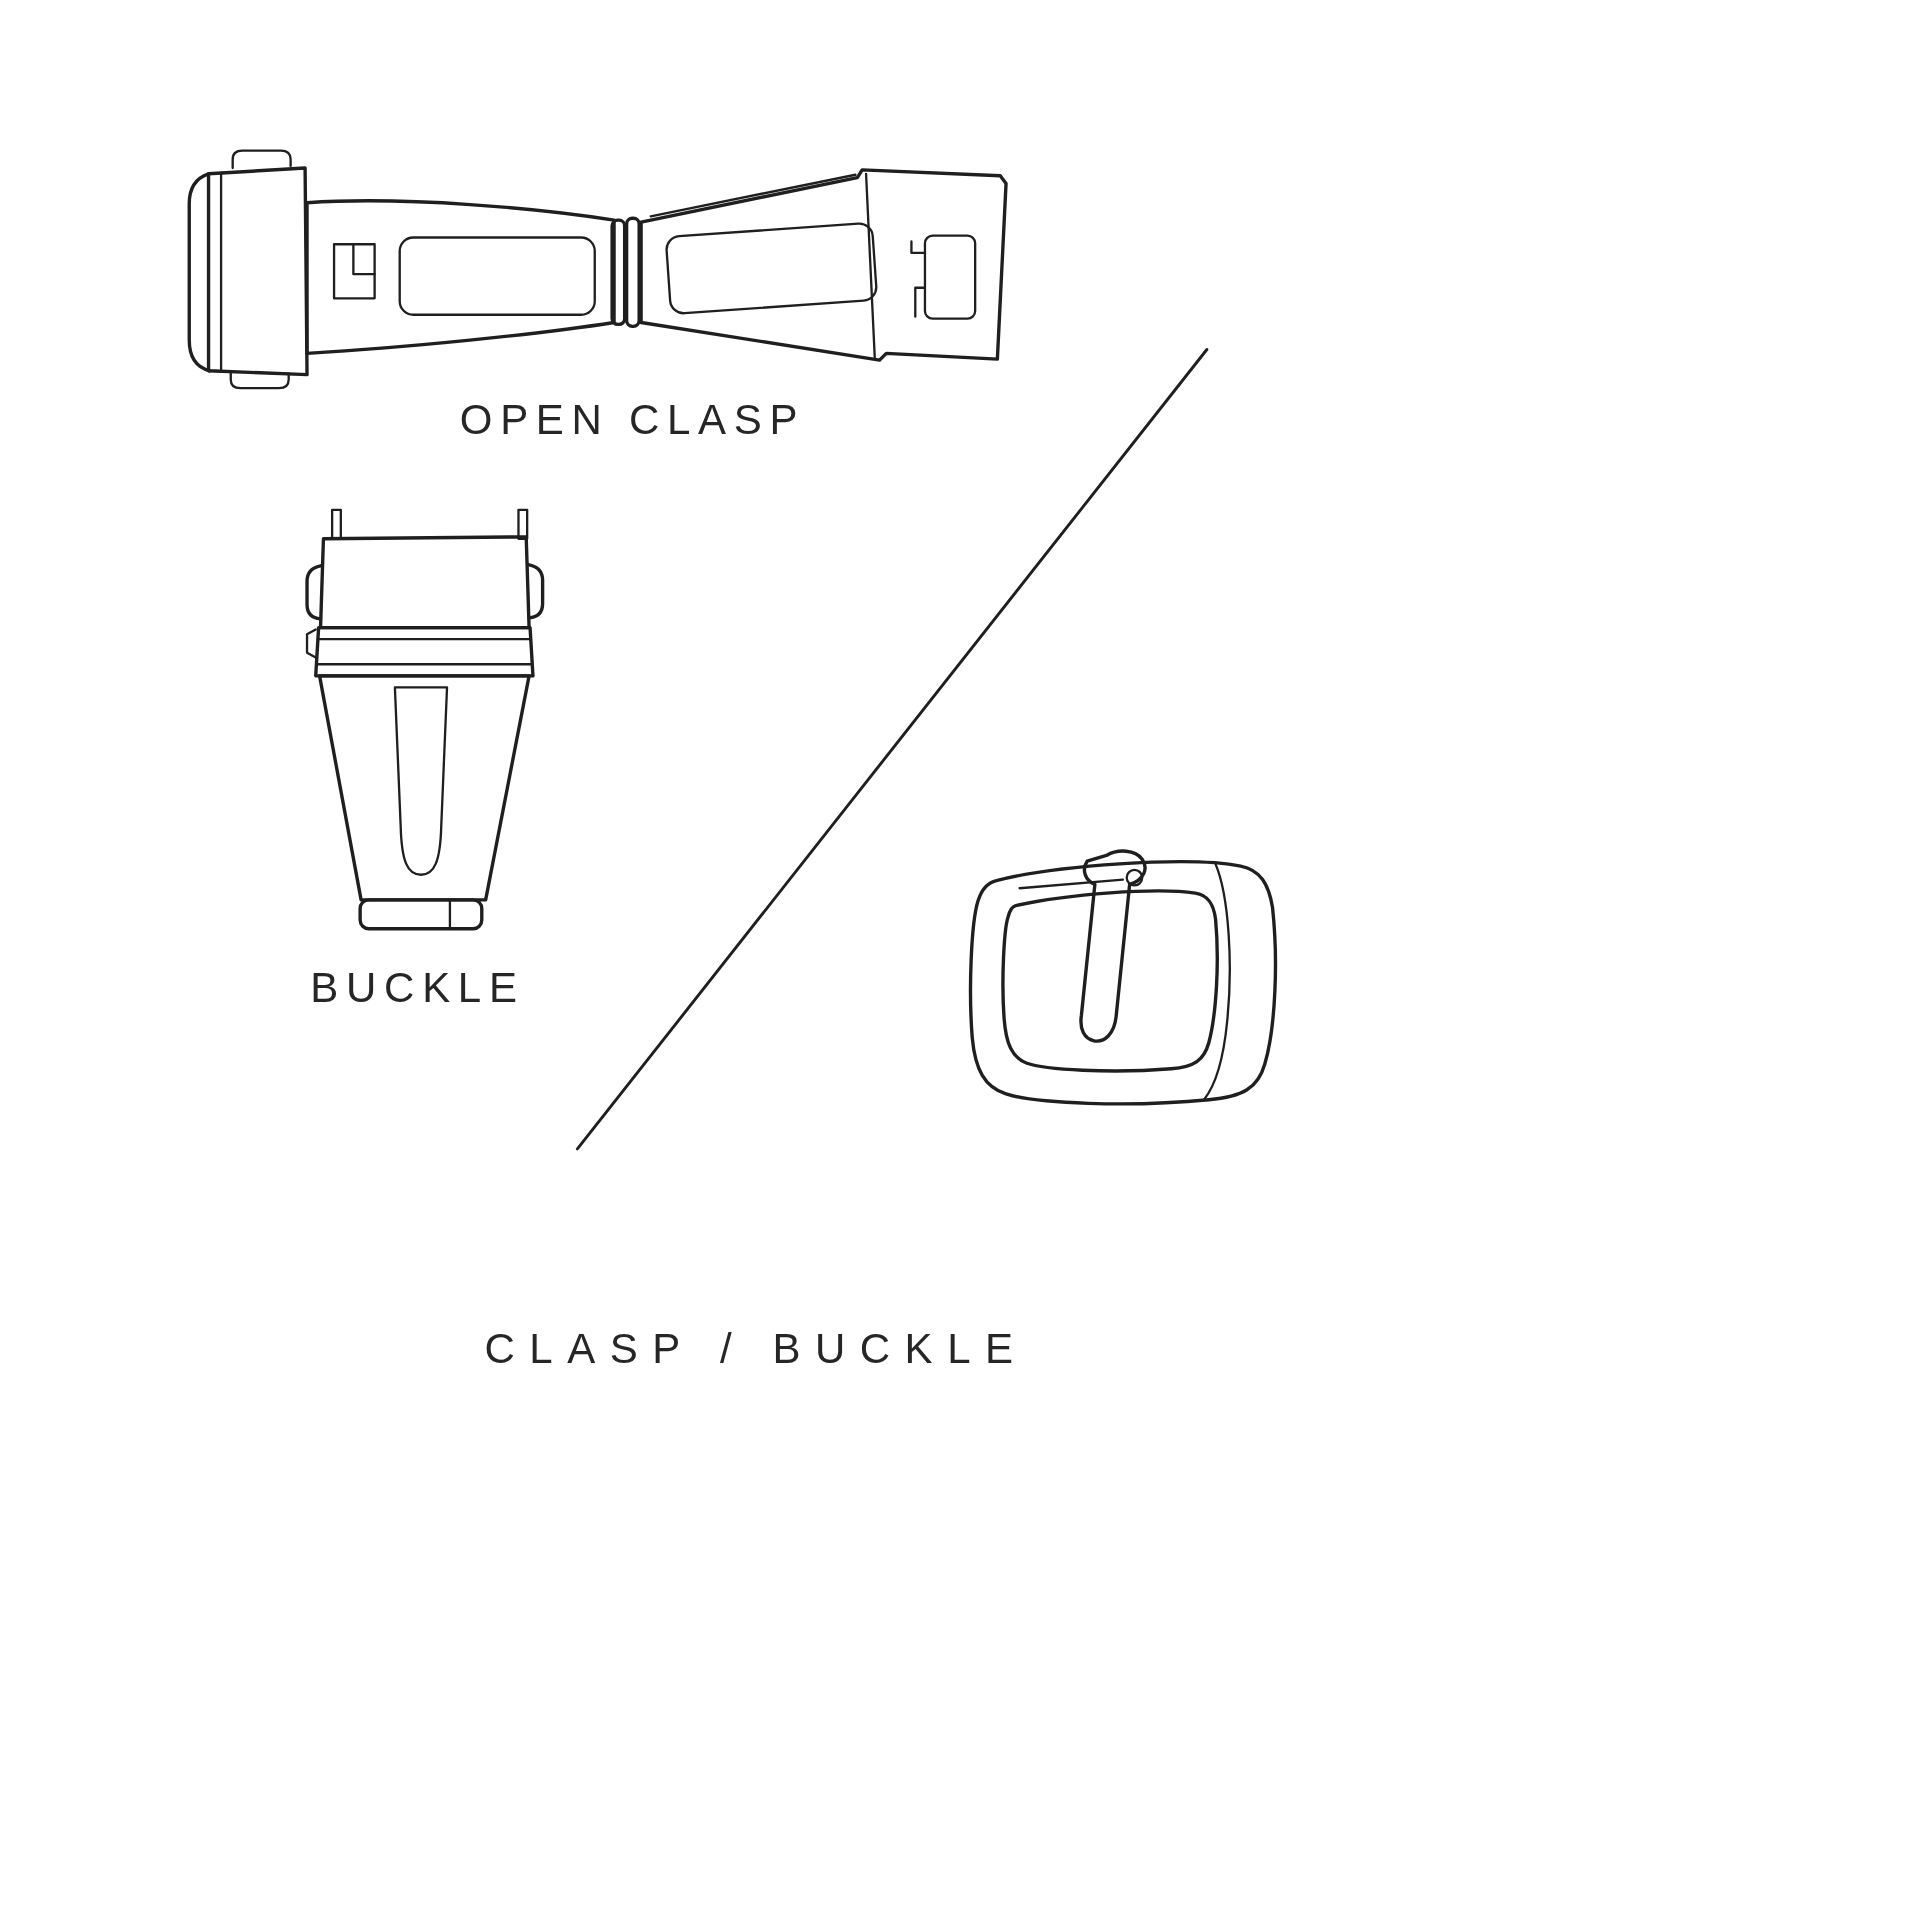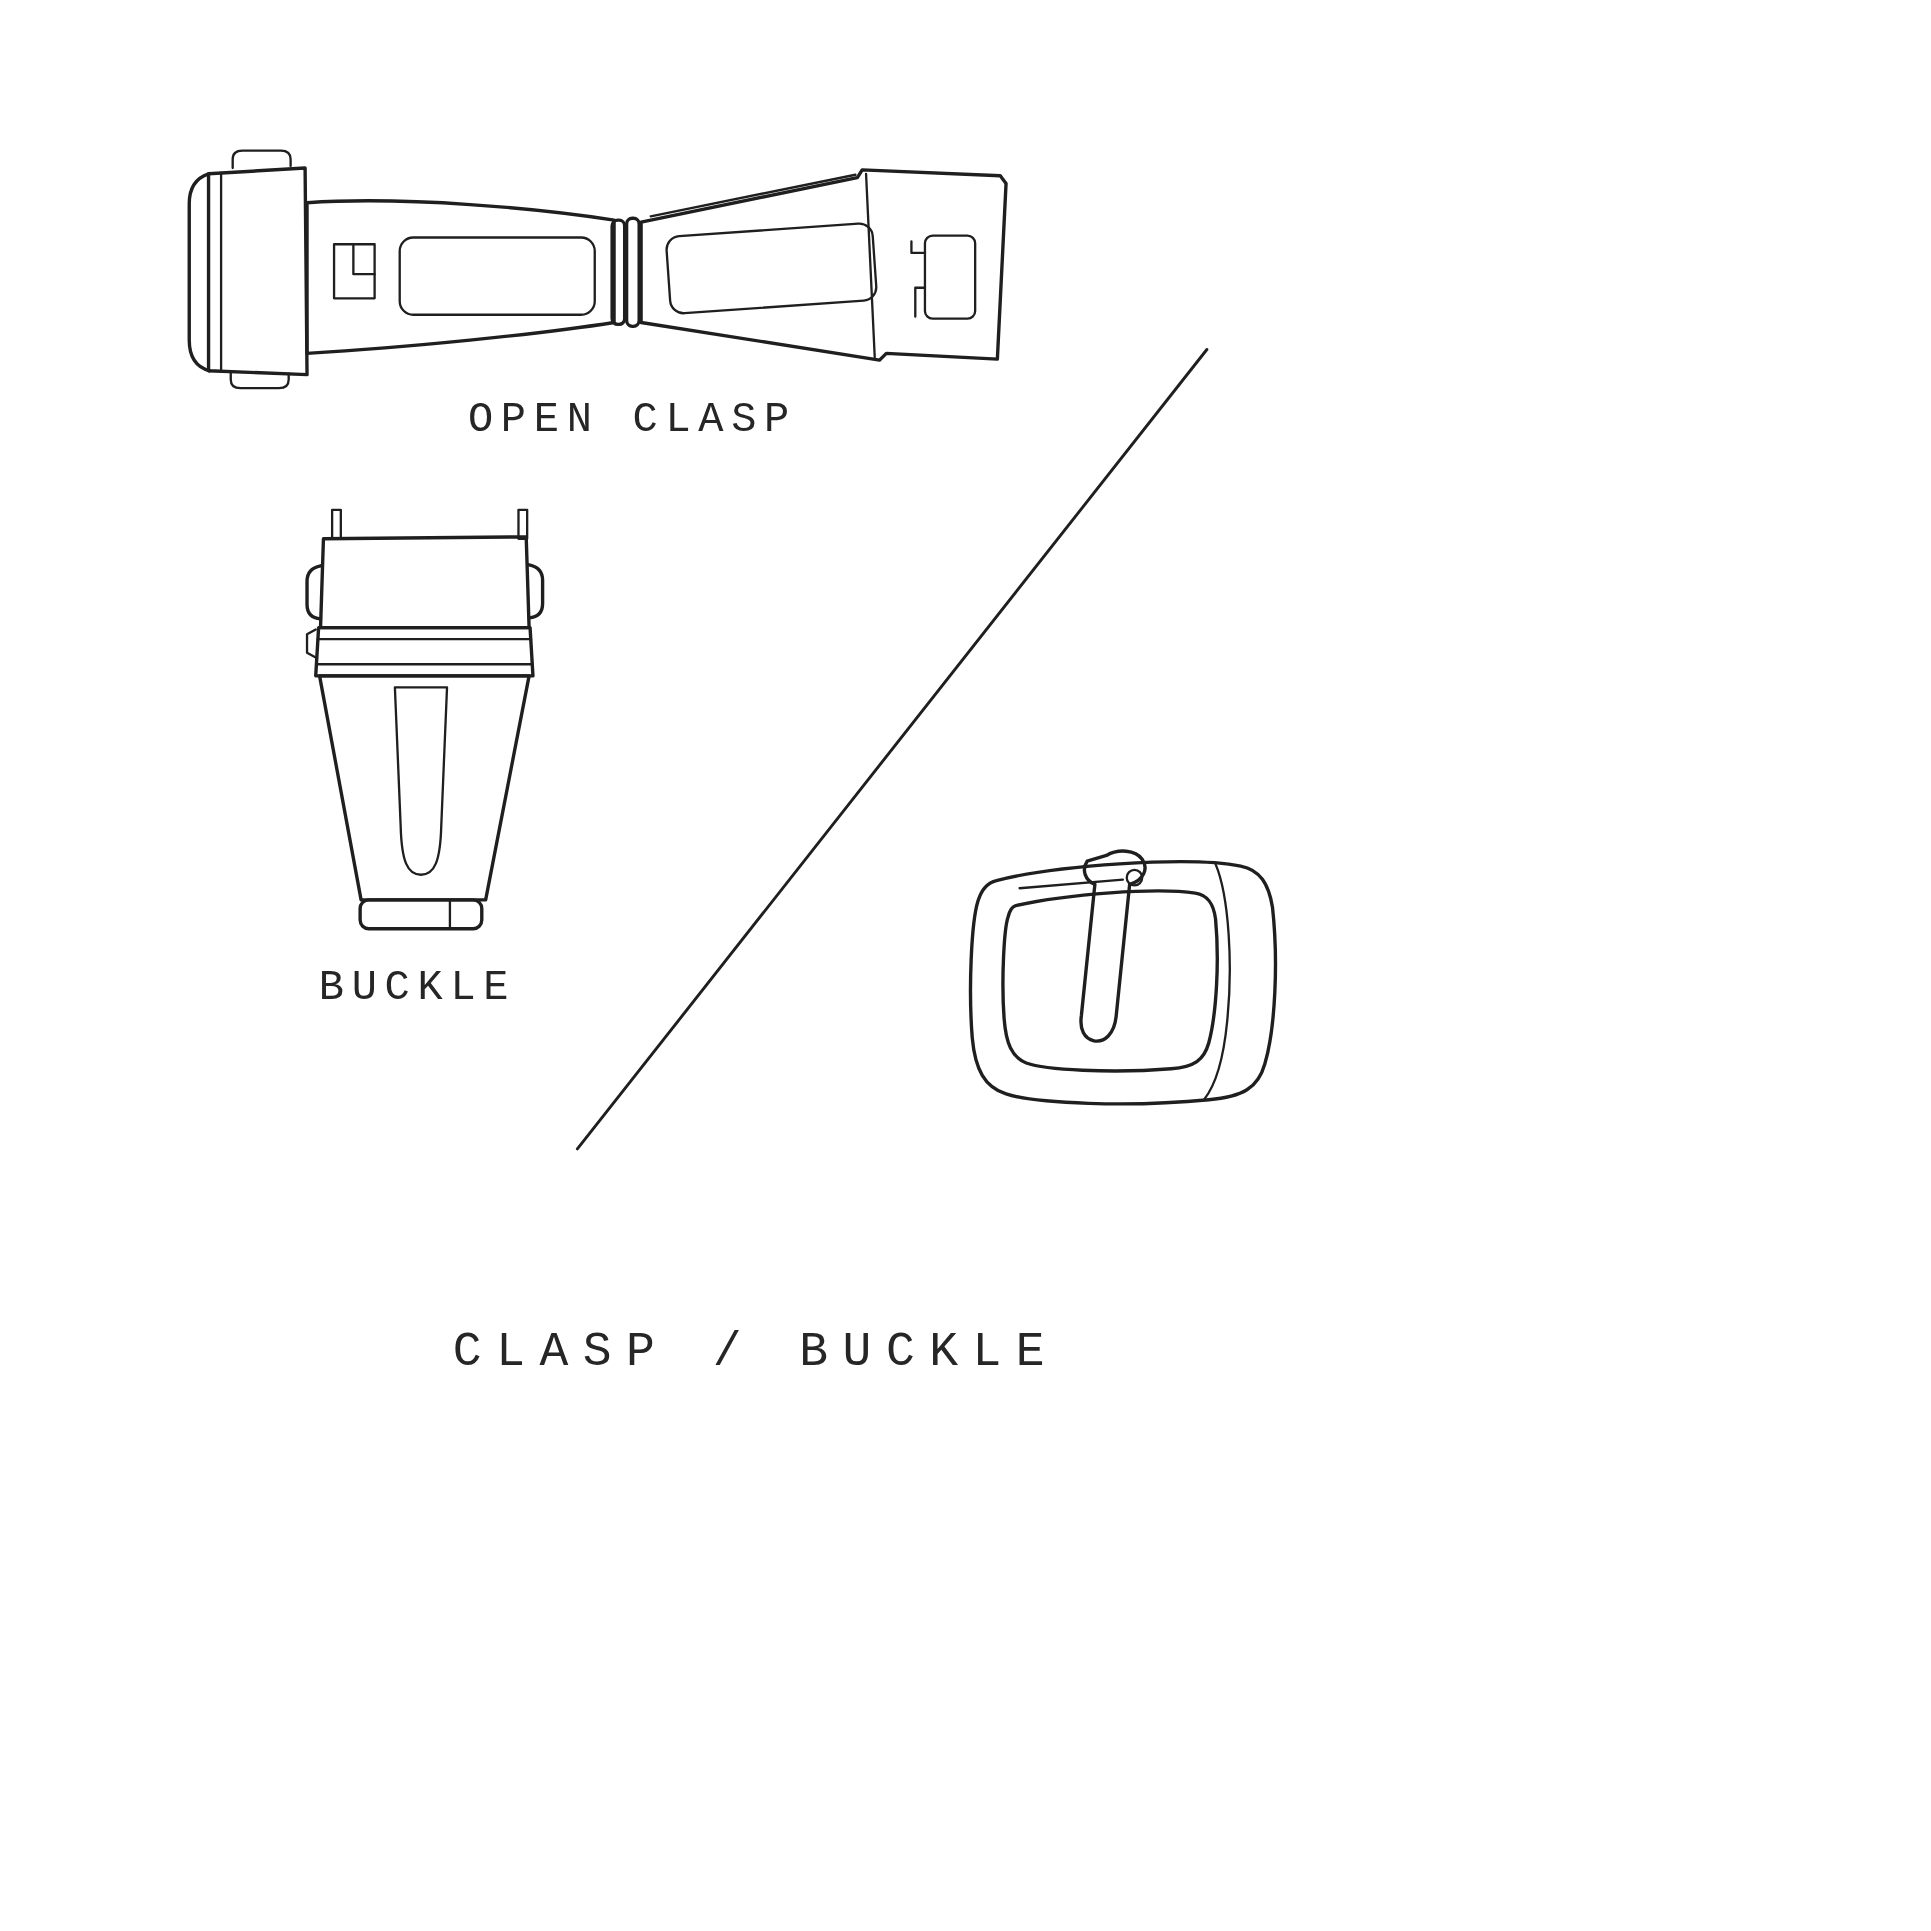--- a/index.html
+++ b/index.html
@@ -6,21 +6,21 @@
     margin: 0;
     padding: 0;
     background: #ffffff;
   }
   .canvas {
     position: relative;
     width: 1931px;
     height: 1931px;
     background: #ffffff;
     overflow: hidden;
-    font-family: Liberation Mono, monospace;
+    font-family: Liberation Sans, sans-serif;
   }
   .art {
     position: absolute;
     left: 0;
     top: 0;
   }
   .art path, .art rect, .art line, .art circle {
     fill: none;
     stroke: #1f1f1f;
     stroke-width: 3.5;
@@ -35,21 +35,21 @@
     color: #262626;
     text-align: center;
     white-space: nowrap;
     font-weight: 400;
   }
   .caption {
     font-size: 42px;
     letter-spacing: 7.7px;
   }
   .title {
-    font-size: 48px;
+    font-size: 42px;
     letter-spacing: 14.5px;
   }
   #open-clasp-label { left: 343px; top: 396px; width: 579px; }
   #closed-label     { left: 128px; top: 964px; width: 579px; }
   #page-title       { left: 273px; top: 1325px; width: 966px; }
 </style>
 </head>
 <body>
 
 <div class="canvas">

